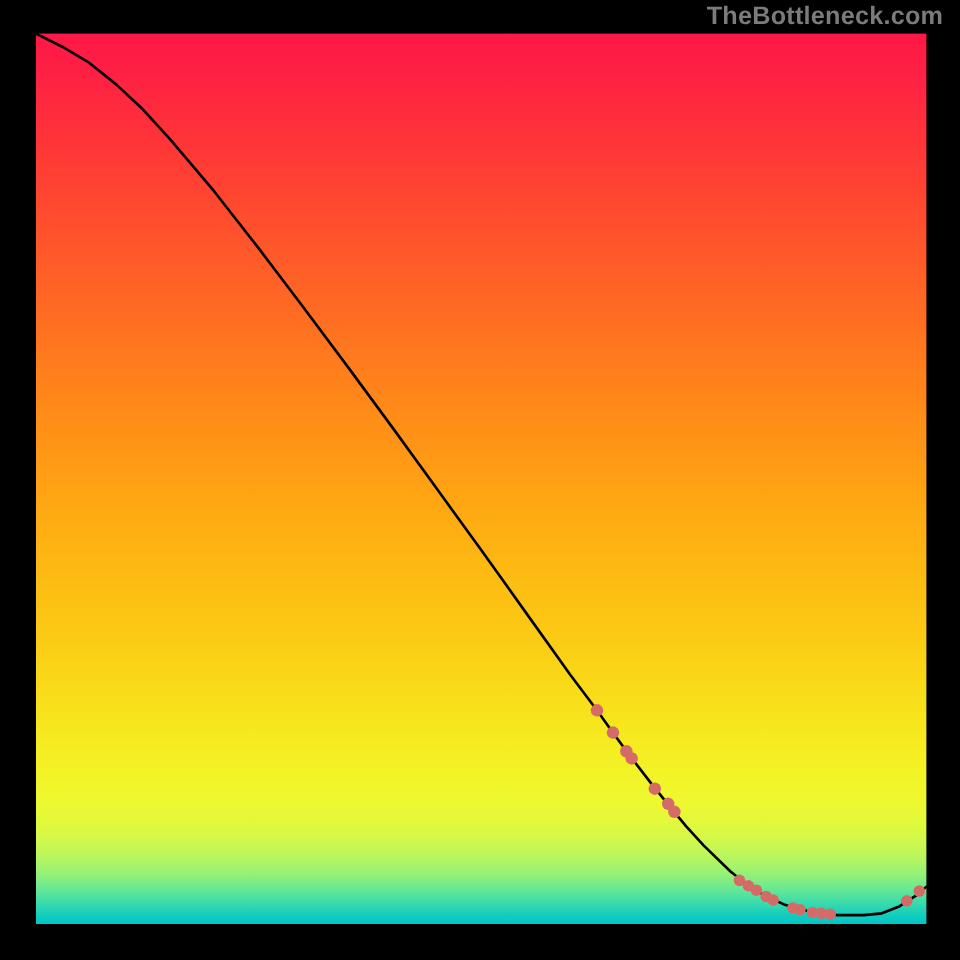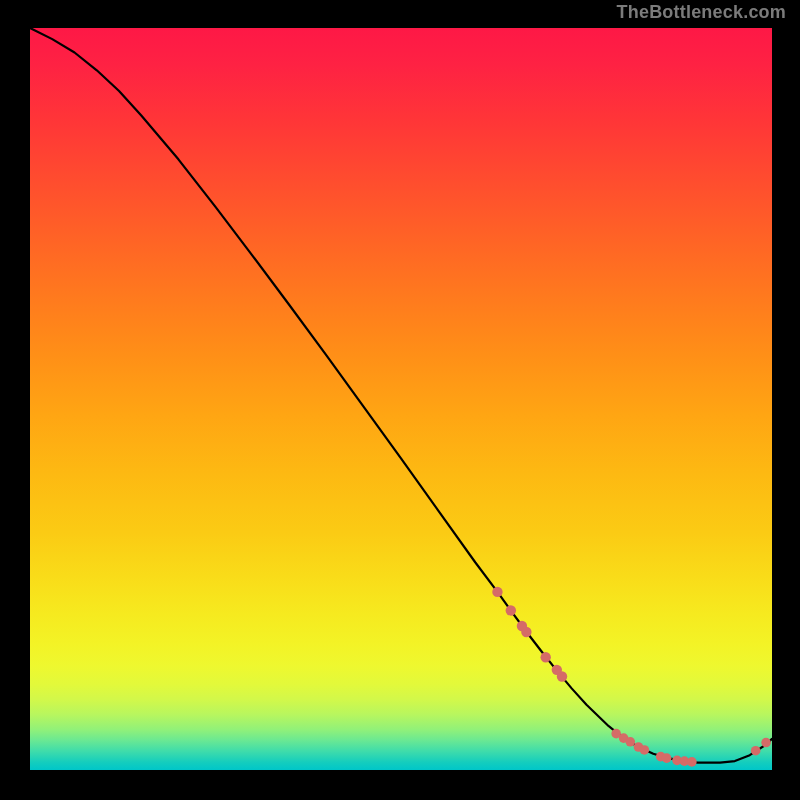--- a/index.html
+++ b/index.html
@@ -13,21 +13,21 @@
   }
   .stage {
     position: relative;
     width: 800px;
     height: 800px;
   }
   .watermark {
     position: absolute;
     top: 2px;
     right: 14px;
-    font-size: 18px;
+    font-size: 21px;
     font-weight: 600;
     color: #7b7b7b;
     letter-spacing: 0.2px;
     user-select: none;
   }
   .plot-area {
     position: absolute;
     left: 30px;
     top: 28px;
     width: 742px;

